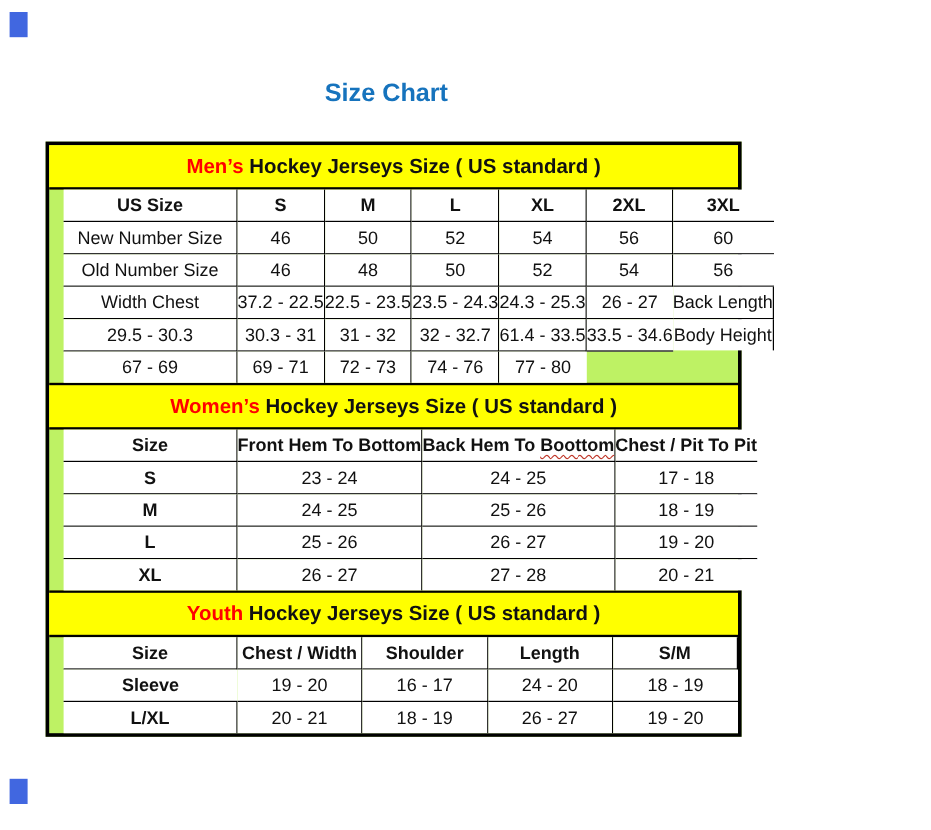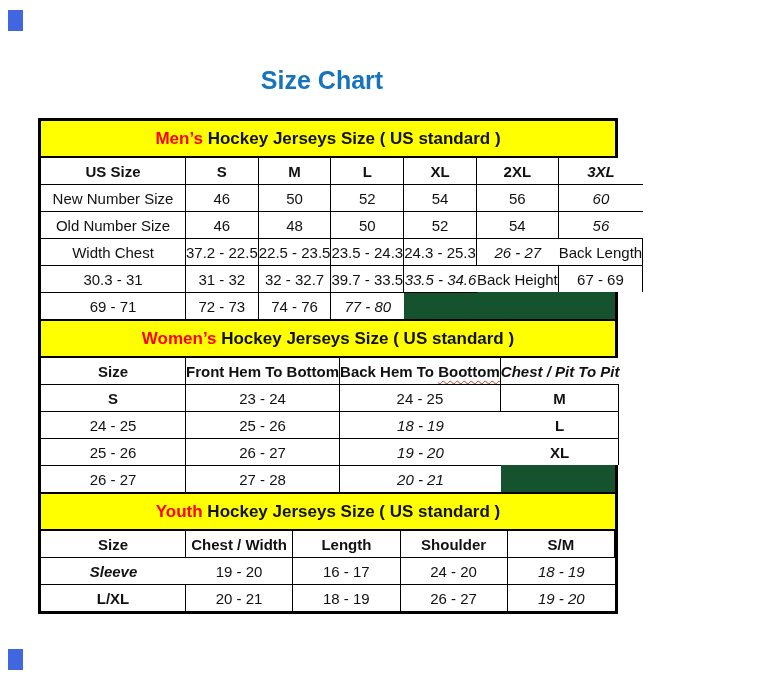--- a/index.html
+++ b/index.html
@@ -14,67 +14,68 @@
     font-family: "Liberation Sans", sans-serif;
     color: #111111;
     overflow: hidden;
   }
   .page-title {
     position: absolute;
     top: 66px;
     left: 0;
     width: 644px;
     text-align: center;
-    font-size: 25px;
+    font-size: 21px;
     font-weight: bold;
     color: var(--title-blue, #1673bd);
   }
   .chart {
     position: absolute;
     left: 38px;
     top: 118px;
     width: 580px;
     box-sizing: border-box;
     border: 3px solid var(--grid-black, #000);
-    background: #14532d;
+    background: #bef264;
   }
   .band {
     height: 35px;
     background: var(--band-yellow, #ffff00);
     display: flex;
     align-items: center;
     justify-content: center;
     font-size: 17px;
     font-weight: bold;
     border-bottom: 2.5px solid var(--grid-black, #000);
     white-space: pre;
   }
   .grid + .band {
     border-top: 2.5px solid var(--grid-black, #000);
   }
   .band .hl {
     color: var(--highlight-red, #ff0000);
   }
   .grid {
     display: grid;
+    margin-left: 12px;
   }
   .cell {
     height: 26px;
     display: flex;
     align-items: center;
     justify-content: center;
     font-size: 15px;
     border-right: 1.5px solid var(--grid-black, #000);
     border-bottom: 1.5px solid var(--grid-black, #000);
     background: #ffffff;
     white-space: pre;
   }
   .cell.head { font-weight: bold; }
   .cell.label-bold { font-weight: bold; }
-  .cell.col-last { border-right: none; font-style: italic; }
+  .cell.col-last { border-right: none; }
   .cell.row-last { border-bottom: none; }
   .squig {
     text-decoration-line: underline;
     text-decoration-style: wavy;
     text-decoration-color: var(--squiggle-red, #c0392b);
     text-decoration-thickness: 1px;
     text-underline-offset: 3px;
   }
   .marker {
     position: absolute;
@@ -117,60 +118,62 @@
       <div class="cell">52</div>
       <div class="cell">54</div>
       <div class="cell col-last">56</div>
       <div class="cell">Width Chest</div>
       <div class="cell">37.2 - 22.5</div>
       <div class="cell">22.5 - 23.5</div>
       <div class="cell">23.5 - 24.3</div>
       <div class="cell">24.3 - 25.3</div>
       <div class="cell col-last">26 - 27</div>
       <div class="cell">Back Length</div>
+      <div class="cell">29.5 - 30.3</div>
       <div class="cell">30.3 - 31</div>
       <div class="cell">31 - 32</div>
       <div class="cell">32 - 32.7</div>
-      <div class="cell">39.7 - 33.5</div>
+      <div class="cell">61.4 - 33.5</div>
       <div class="cell col-last">33.5 - 34.6</div>
-      <div class="cell row-last">Back Height</div>
+      <div class="cell row-last">Body Height</div>
       <div class="cell row-last">67 - 69</div>
       <div class="cell row-last">69 - 71</div>
       <div class="cell row-last">72 - 73</div>
       <div class="cell row-last">74 - 76</div>
       <div class="cell col-last row-last">77 - 80</div>
     </div>
     <div class="band"><span class="hl">Women’s</span><span> Hockey Jerseys Size ( US standard )</span></div>
     <div class="grid" style="grid-template-columns: 145px repeat(3, 1fr);">
       <div class="cell head">Size</div>
       <div class="cell head">Front Hem To Bottom</div>
       <div class="cell head"><span>Back Hem To </span><span class="squig">Boottom</span></div>
       <div class="cell head col-last">Chest / Pit To Pit</div>
       <div class="cell label-bold">S</div>
       <div class="cell">23 - 24</div>
       <div class="cell">24 - 25</div>
+      <div class="cell col-last">17 - 18</div>
       <div class="cell label-bold">M</div>
       <div class="cell">24 - 25</div>
       <div class="cell">25 - 26</div>
       <div class="cell col-last">18 - 19</div>
       <div class="cell label-bold">L</div>
       <div class="cell">25 - 26</div>
       <div class="cell">26 - 27</div>
       <div class="cell col-last">19 - 20</div>
       <div class="cell row-last label-bold">XL</div>
       <div class="cell row-last">26 - 27</div>
       <div class="cell row-last">27 - 28</div>
       <div class="cell col-last row-last">20 - 21</div>
     </div>
     <div class="band"><span class="hl">Youth</span><span> Hockey Jerseys Size ( US standard )</span></div>
     <div class="grid" style="grid-template-columns: 145px repeat(4, 1fr);">
       <div class="cell head">Size</div>
       <div class="cell head">Chest / Width</div>
+      <div class="cell head">Shoulder</div>
       <div class="cell head">Length</div>
-      <div class="cell head">Shoulder</div>
       <div class="cell label-bold">S/M</div>
       <div class="cell head col-last">Sleeve</div>
       <div class="cell">19 - 20</div>
       <div class="cell">16 - 17</div>
       <div class="cell">24 - 20</div>
       <div class="cell col-last">18 - 19</div>
       <div class="cell row-last label-bold">L/XL</div>
       <div class="cell row-last">20 - 21</div>
       <div class="cell row-last">18 - 19</div>
       <div class="cell row-last">26 - 27</div>

